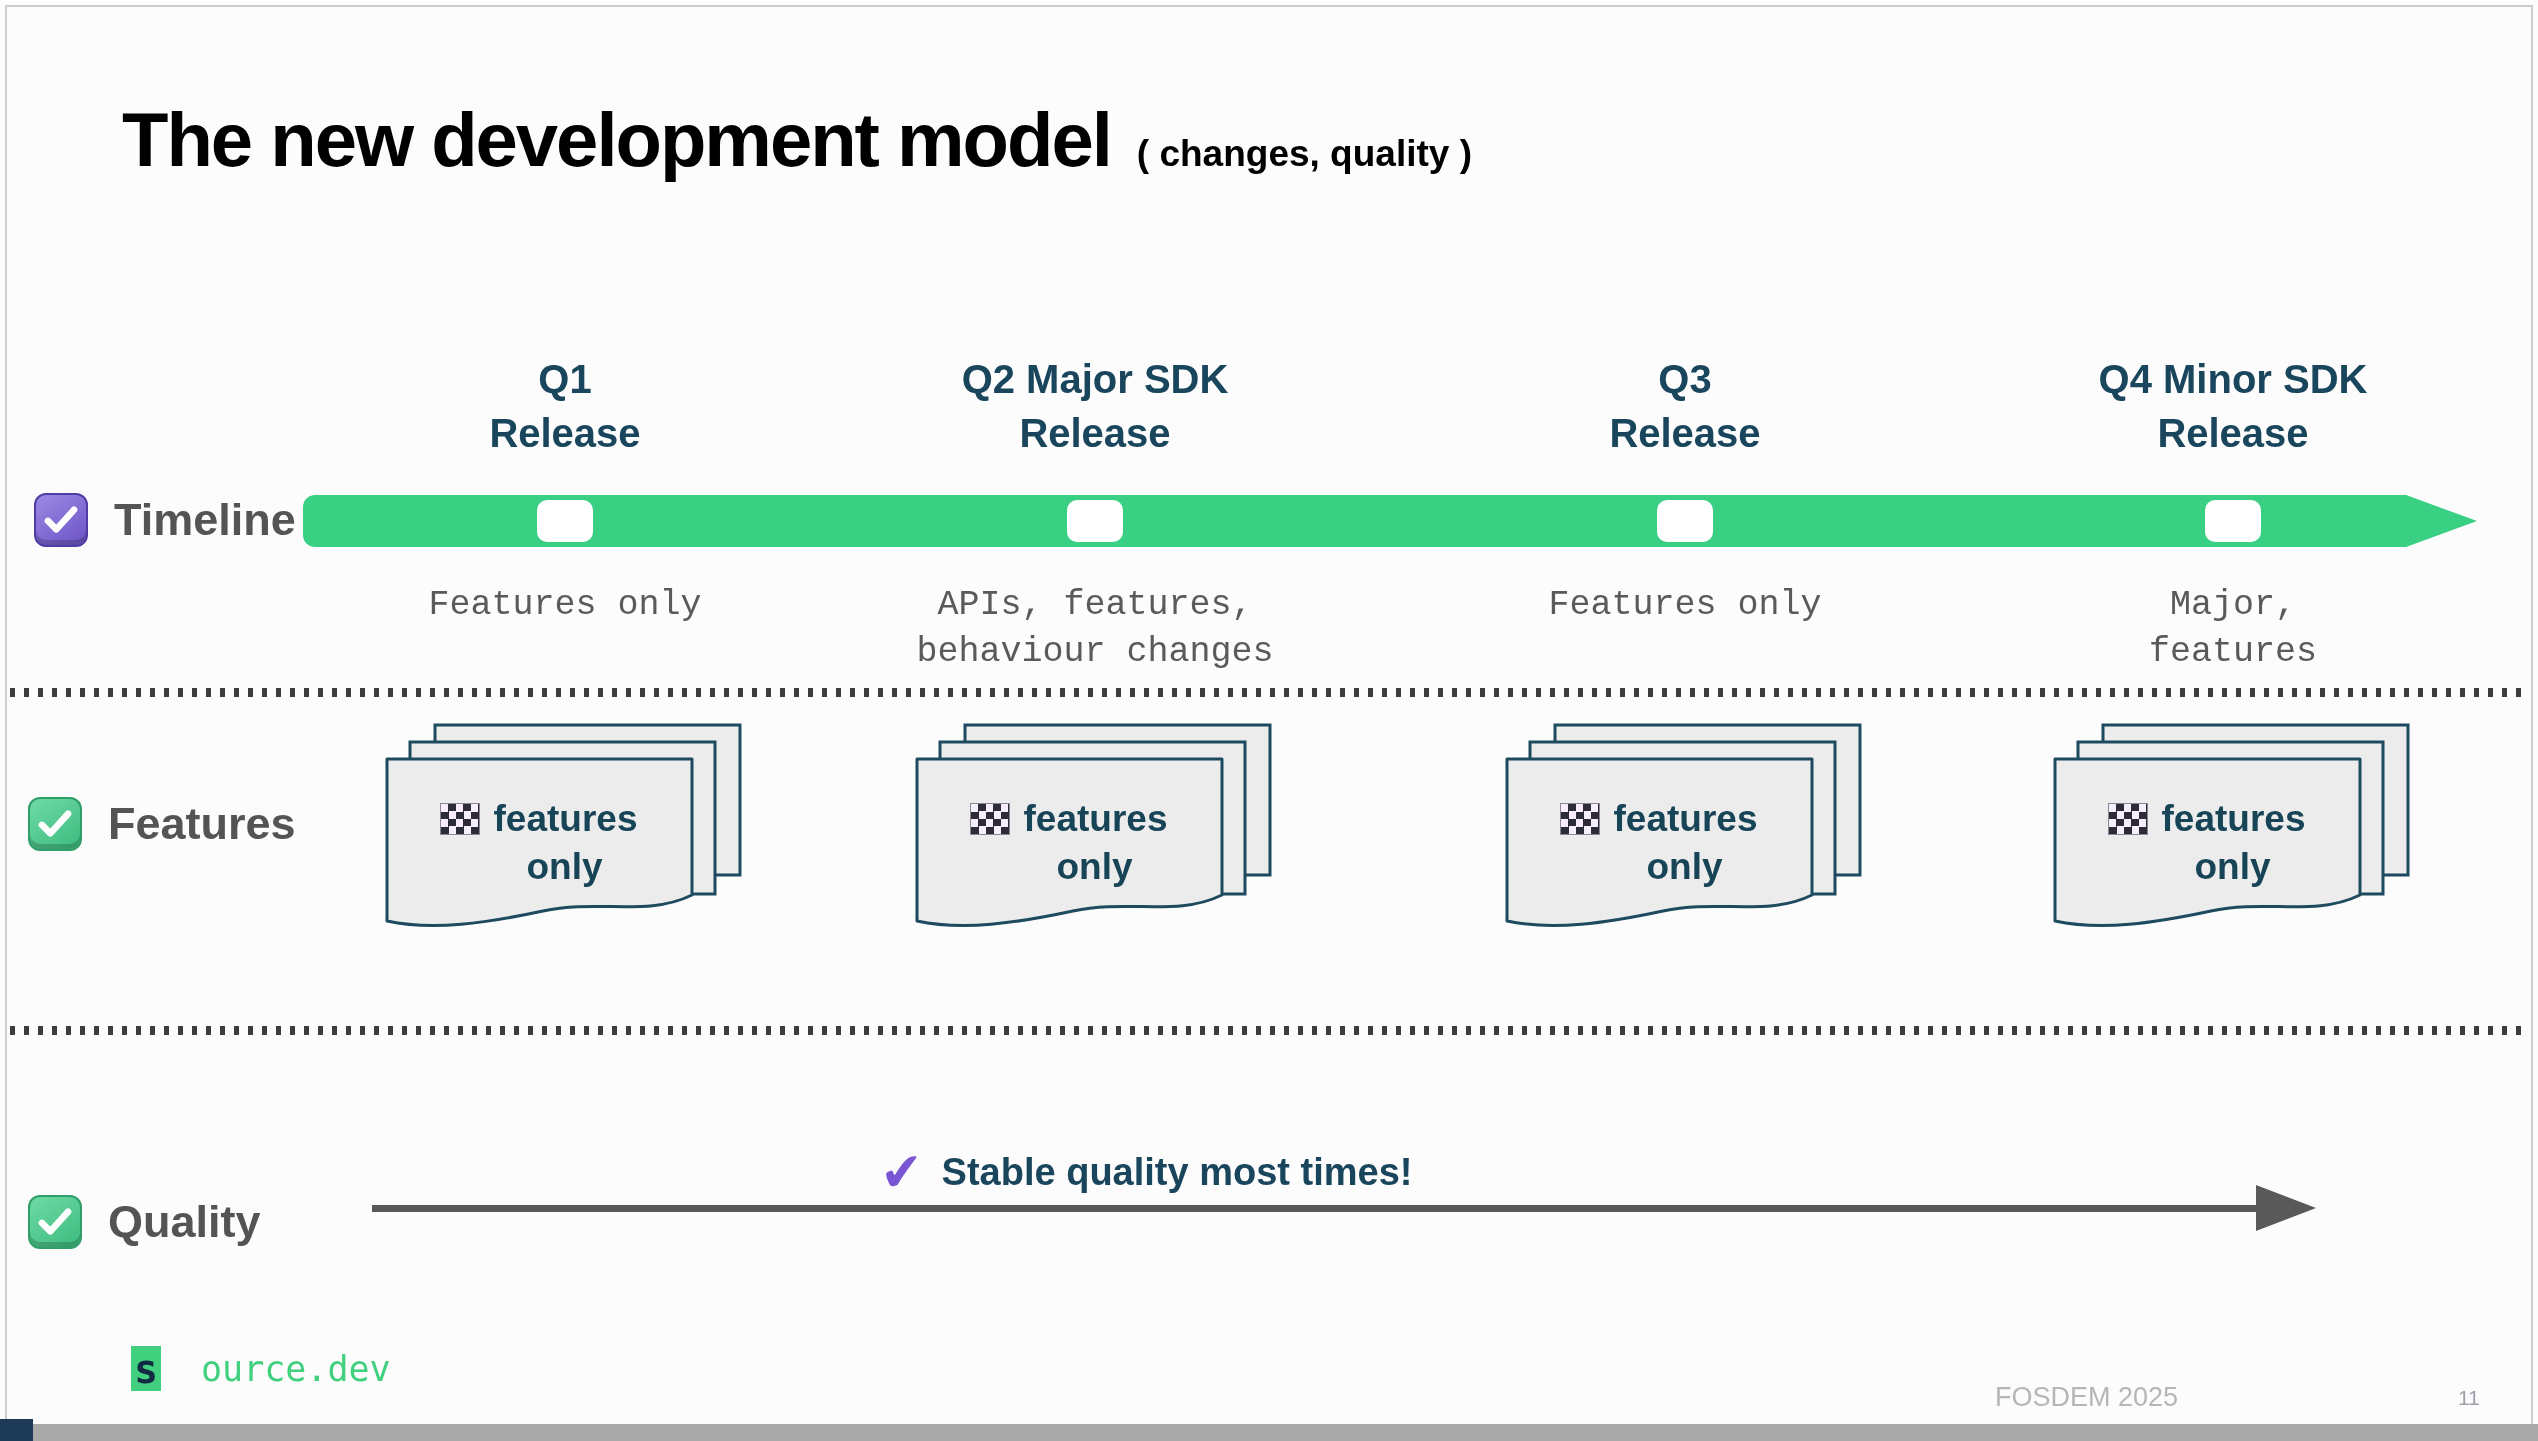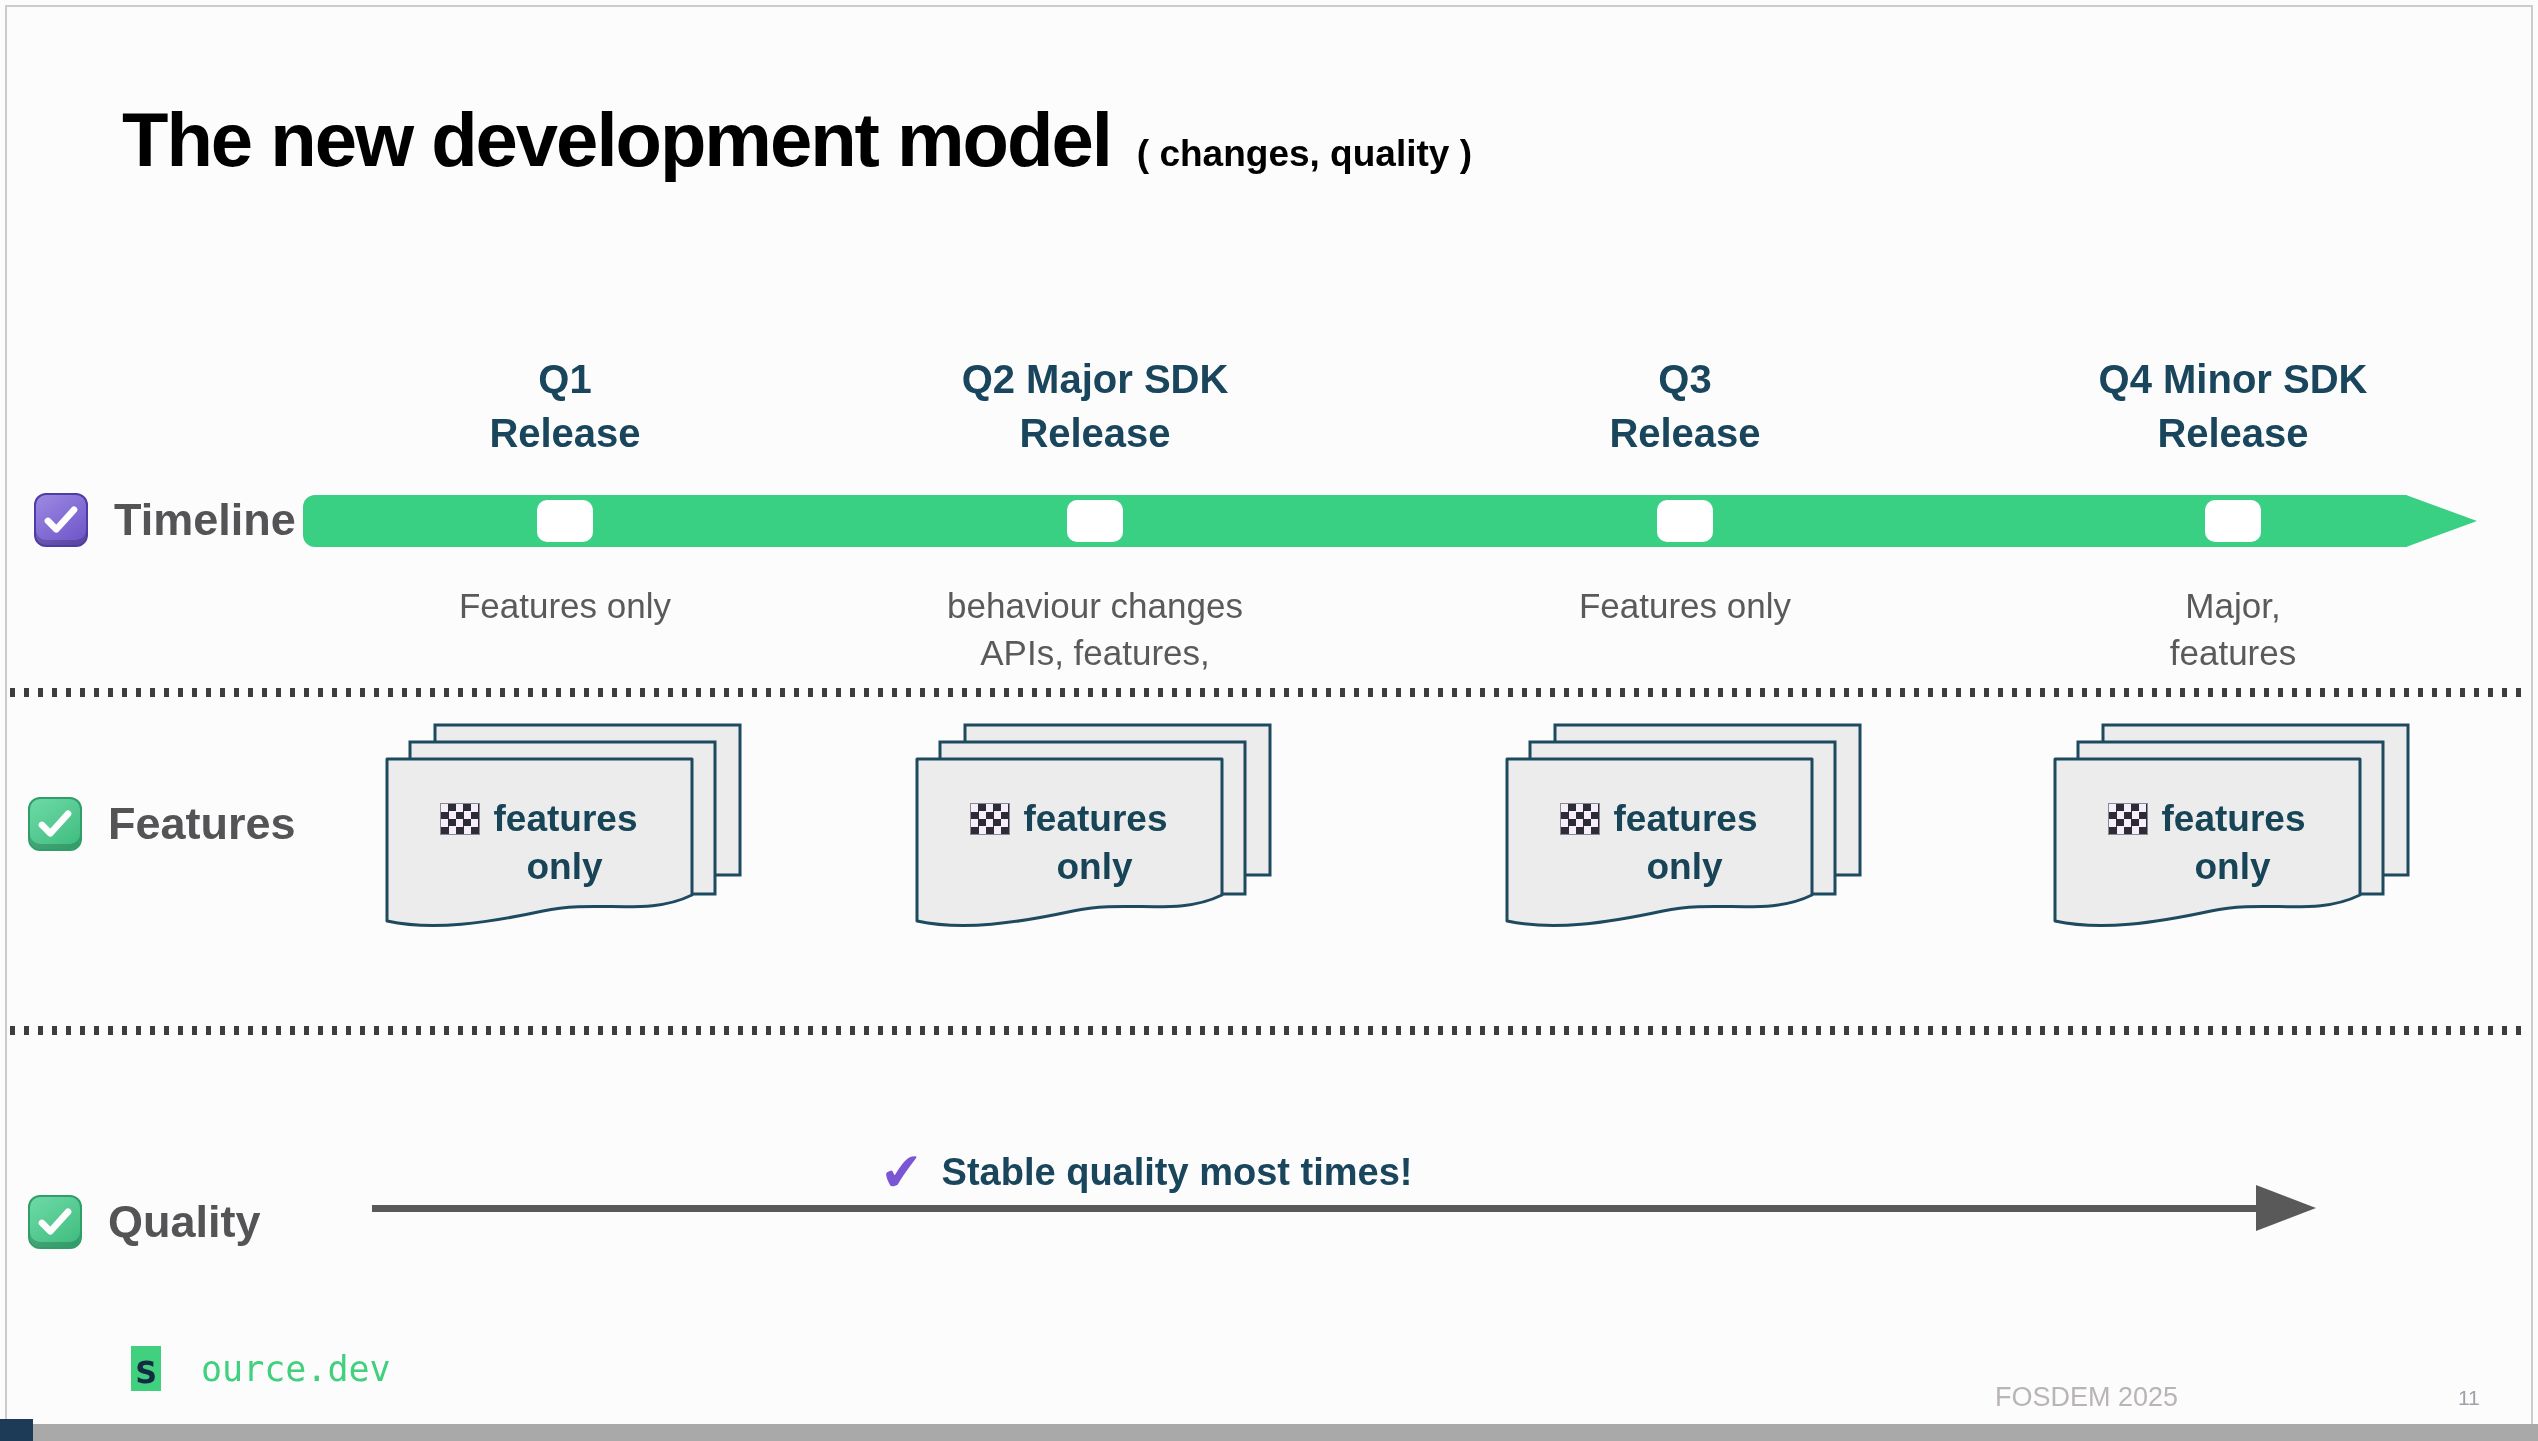--- a/index.html
+++ b/index.html
@@ -31,21 +31,21 @@
   .checkbox.green{background:linear-gradient(145deg,#6edaa6,#3dbb7e);border:2px solid #2f9e69;}
   .checkbox svg{width:34px;height:28px;}
 
   
   .bar{position:absolute;left:303px;top:495px;width:2104px;height:52px;background:#3ad084;border-radius:12px 0 0 12px;}
   .bar-arrowhead{position:absolute;left:2406px;top:495px;width:0;height:0;
                  border-top:26px solid transparent;border-bottom:26px solid transparent;border-left:71px solid #3ad084;}
   .milestone{position:absolute;top:500px;width:56px;height:42px;background:#fff;border-radius:10px;}
   .m0{left:537px}.m1{left:1067px}.m2{left:1657px}.m3{left:2205px}
 
-  .note{top:582px;font-size:35px;line-height:47px;color:#5a5a5a;}
+  .note{top:582px;font-size:35px;line-height:47px;color:#5a5a5a;font-family:Liberation Mono, monospace;}
   .note span{display:block;}
 
   .dotted{position:absolute;left:10px;width:2518px;height:9px;
           background:repeating-linear-gradient(90deg,#3d3d3d 0 5px,transparent 5px 14px);}
   #divider1{top:688px}#divider2{top:1026px}
 
   
   .stack{position:absolute;top:723px;width:360px;height:215px;}
   .s0{left:385px}.s1{left:915px}.s2{left:1505px}.s3{left:2053px}
   .stack svg{position:absolute;left:0;top:0;}
@@ -119,22 +119,22 @@
   <div class="milestone m0"></div>
   <div class="milestone m1"></div>
   <div class="milestone m2"></div>
   <div class="milestone m3"></div>
 
   <div class="colpos note c0">
     <span>Features only</span>
     <span></span>
   </div>
   <div class="colpos note c1">
+    <span>APIs, features,</span>
     <span>behaviour changes</span>
-    <span>APIs, features,</span>
   </div>
   <div class="colpos note c2">
     <span>Features only</span>
     <span></span>
   </div>
   <div class="colpos note c3">
     <span>Major,</span>
     <span>features</span>
   </div>
 

